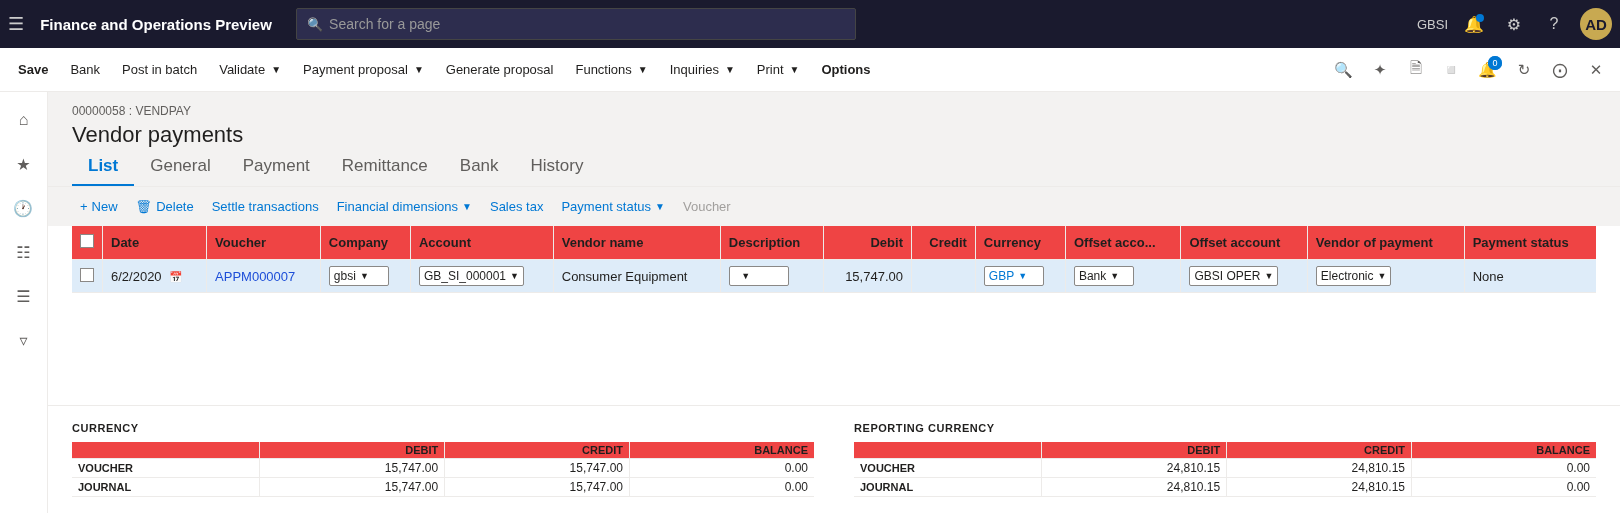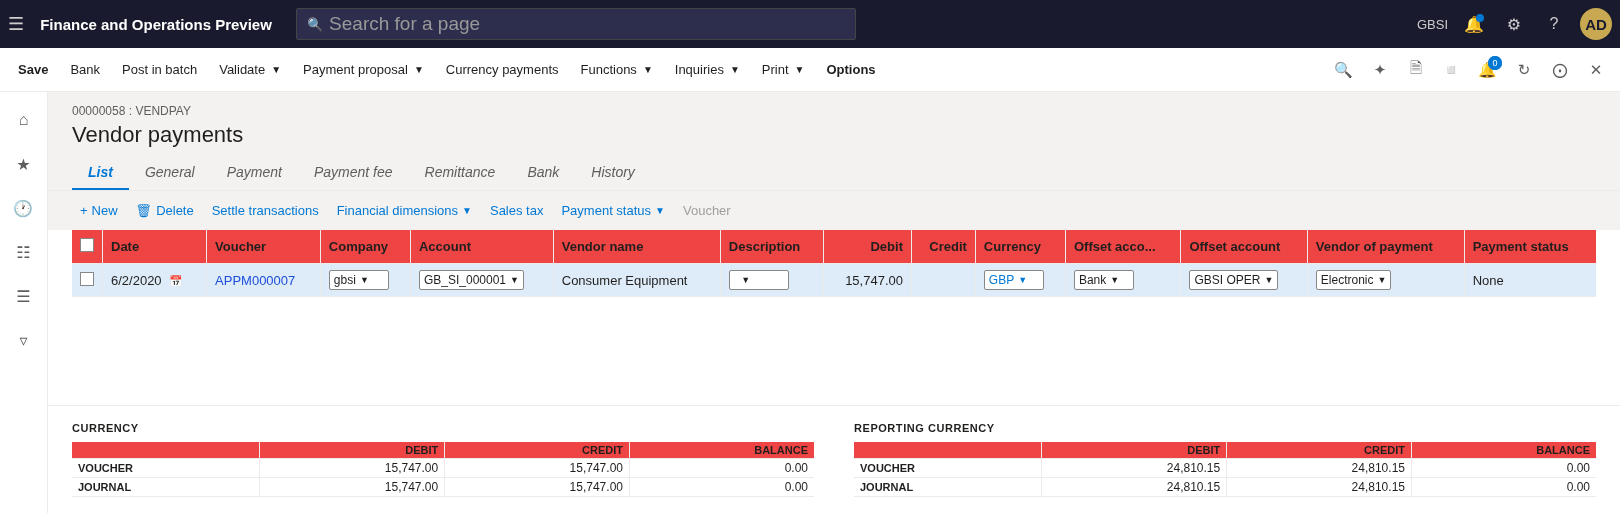--- a/index.html
+++ b/index.html
@@ -32,21 +32,21 @@
       display: flex;
       align-items: center;
       padding: 0 10px;
       height: 32px;
     }
     .top-nav .search-bar input {
       background: transparent;
       border: none;
       outline: none;
       color: #fdba74;
-      font-size: 19px;
+      font-size: 14px;
       flex: 1;
     }
     .top-nav .search-bar input::placeholder { color: #999; }
     .top-nav-right {
       margin-left: auto;
       display: flex;
       align-items: center;
       gap: 12px;
       color: #fff;
     }
@@ -163,39 +163,38 @@
     }
     .breadcrumb {
       font-size: 12px;
       color: #605e5c;
       margin-bottom: 4px;
     }
     .page-title {
       font-size: 22px;
       font-weight: 300;
       color: #201f1e;
-      margin-bottom: 8px;
+      margin-bottom: 0;
     }
 
     
     .tabs {
       display: flex;
       gap: 0;
       padding: 0 24px;
       background: #f3f2f1;
       border-bottom: 1px solid #edebe9;
     }
     .tab {
       padding: 8px 16px;
       cursor: pointer;
-      font-size: 14px;
+      font-size: 17px;
       color: #605e5c;
       border-bottom: 2px solid transparent;
       white-space: nowrap;
-      font-style: italic;
     }
     .tab.active {
       color: #0078d4;
       border-bottom: 2px solid #0078d4;
       font-weight: 600;
     }
 
     
     .grid-toolbar {
       display: flex;
@@ -361,21 +360,21 @@
   <button class="cmd-btn">Bank</button>
   <button class="cmd-btn">Post in batch</button>
   <button class="cmd-btn">
     <span>Validate</span>
     <span class="chevron">▼</span>
   </button>
   <button class="cmd-btn">
     <span>Payment proposal</span>
     <span class="chevron">▼</span>
   </button>
-  <button class="cmd-btn">Currency payments</button>
+  <button class="cmd-btn">Generate proposal</button>
   <button class="cmd-btn">
     <span>Functions</span>
     <span class="chevron">▼</span>
   </button>
   <button class="cmd-btn">
     <span>Inquiries</span>
     <span class="chevron">▼</span>
   </button>
   <button class="cmd-btn">
     <span>Print</span>
@@ -414,21 +413,20 @@
 
     <div class="page-header">
       <div class="breadcrumb">00000058 : VENDPAY</div>
       <div class="page-title">Vendor payments</div>
     </div>
 
     <div class="tabs">
       <div class="tab active">List</div>
       <div class="tab">General</div>
       <div class="tab">Payment</div>
-      <div class="tab">Payment fee</div>
       <div class="tab">Remittance</div>
       <div class="tab">Bank</div>
       <div class="tab">History</div>
     </div>
 
     <div class="grid-toolbar">
       <button class="grid-btn">
         <span>+</span>
         <span>New</span>
       </button>

